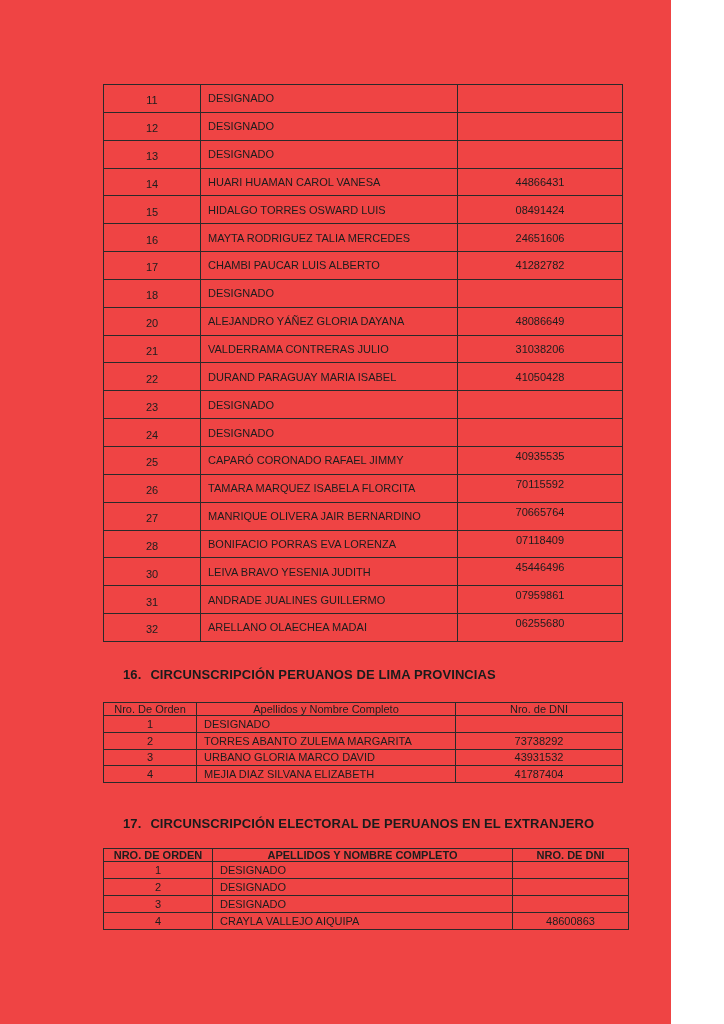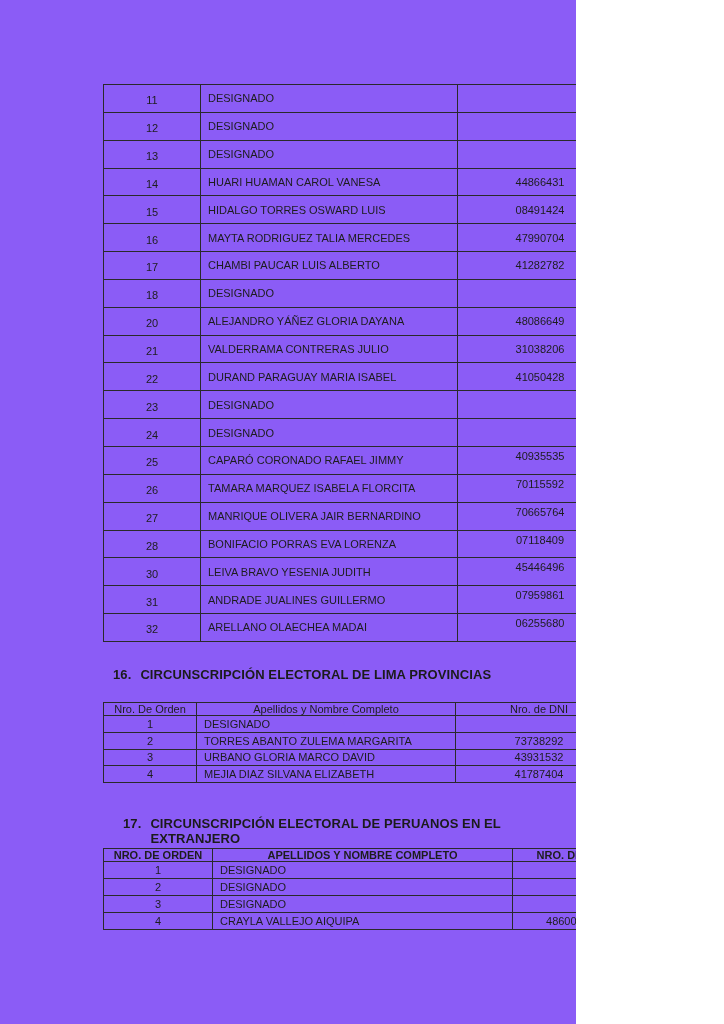--- a/index.html
+++ b/index.html
@@ -4,23 +4,23 @@
 <style>
   html, body {
     margin: 0;
     padding: 0;
     background: #ffffff;
     font-family: "Liberation Sans", sans-serif;
     color: #1d1d1d;
   }
   .page {
     position: relative;
-    width: 576px;
+    width: 671px;
     height: 1024px;
-    background: #8b5cf6;
+    background: #ef4444;
     overflow: hidden;
   }
   table.doc-table {
     position: absolute;
     border-collapse: collapse;
     table-layout: fixed;
   }
   table.doc-table td, table.doc-table th {
     border: 1px solid #2a2a2a;
     font-size: 11px;
@@ -43,21 +43,21 @@
   
   .heading {
     position: absolute;
     display: flex;
     gap: 9px;
     font-size: 13px;
     font-weight: bold;
     color: #1b1b1b;
     letter-spacing: 0.1px;
   }
-  #h16 { left: 113px; top: 667px; }
+  #h16 { left: 123px; top: 667px; }
   #h17 { left: 123px; top: 816px; }
 
   
   #t16 { left: 103px; top: 702px; width: 519px; height: 81px; }
   #t16 th { text-align: center; font-weight: normal; }
 
   
   #t17 { left: 103px; top: 848px; width: 525px; height: 82px; }
   #t17 th { text-align: center; font-weight: bold; }
 </style>
@@ -95,21 +95,21 @@
           <td class="col-dni">44866431</td>
         </tr>
         <tr>
           <td class="col-order">15</td>
           <td class="col-name">HIDALGO TORRES OSWARD LUIS</td>
           <td class="col-dni">08491424</td>
         </tr>
         <tr>
           <td class="col-order">16</td>
           <td class="col-name">MAYTA RODRIGUEZ TALIA MERCEDES</td>
-          <td class="col-dni">47990704</td>
+          <td class="col-dni">24651606</td>
         </tr>
         <tr>
           <td class="col-order">17</td>
           <td class="col-name">CHAMBI PAUCAR LUIS ALBERTO</td>
           <td class="col-dni">41282782</td>
         </tr>
         <tr>
           <td class="col-order">18</td>
           <td class="col-name">DESIGNADO</td>
           <td class="col-dni"></td>
@@ -172,21 +172,21 @@
         <tr>
           <td class="col-order">32</td>
           <td class="col-name">ARELLANO OLAECHEA MADAI</td>
           <td class="col-dni dni-top">06255680</td>
         </tr>
       </tbody>
   </table>
 
   <div class="heading" id="h16">
     <span>16.</span>
-    <span>CIRCUNSCRIPCIÓN ELECTORAL DE LIMA PROVINCIAS</span>
+    <span>CIRCUNSCRIPCIÓN PERUANOS DE LIMA PROVINCIAS</span>
   </div>
 
   <table class="doc-table" id="t16">
     <colgroup>
       <col style="width:93px">
       <col style="width:259px">
       <col style="width:167px">
     </colgroup>
     <thead>
       <tr>

